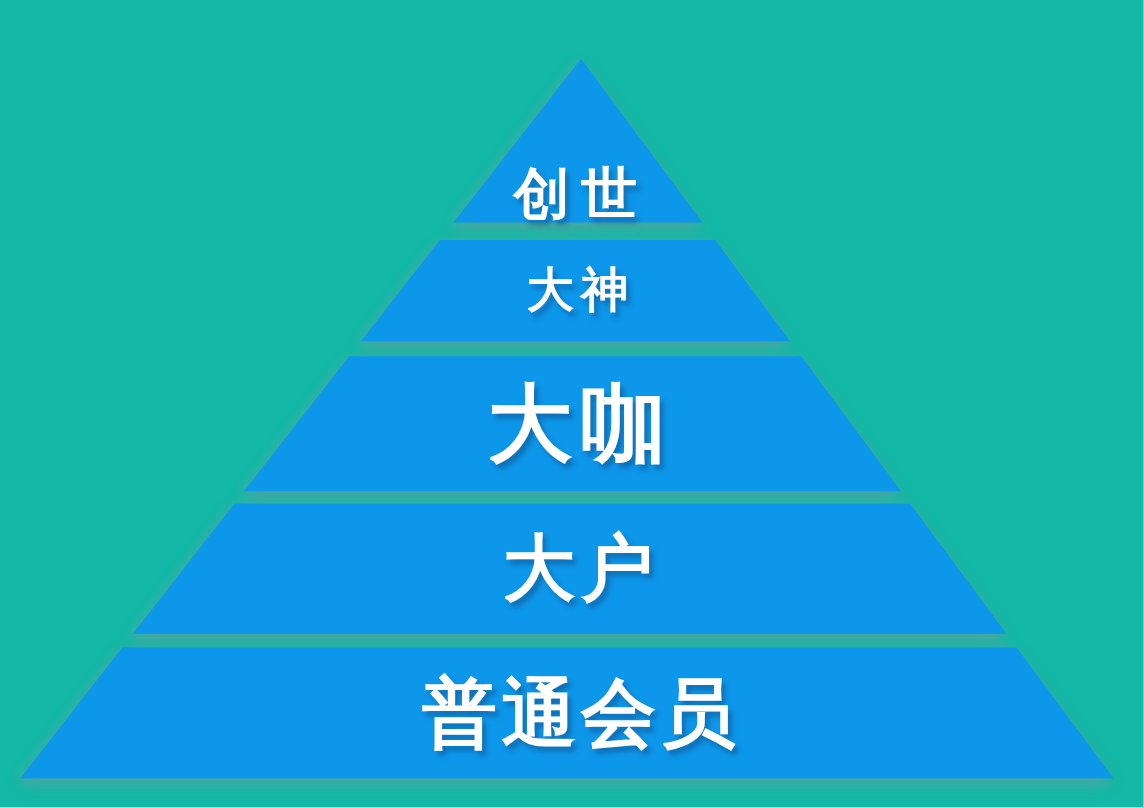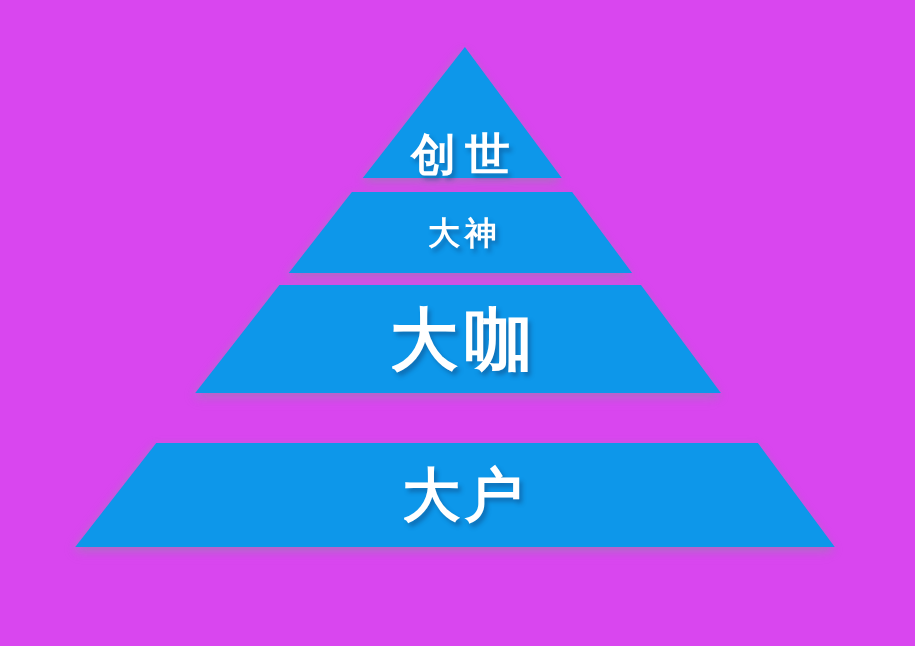--- a/index.html
+++ b/index.html
@@ -32,65 +32,68 @@
   }
   .tier {
     position: absolute;
     left: 0;
     width: 100%;
     background: var(--tier-fill, #0d97ea);
   }
   .tier-0 { top: 0;     height: 131px; }
   .tier-1 { top: 145px; height: 81px;  }
   .tier-2 { top: 238px; height: 108px; }
-  .tier-3 { top: 356px; height: 104px; margin-top: 40px; }
+  .tier-3 { top: 356px; height: 104px; }
   .tier-4 { top: 471px; height: 105px; }
 
   .tier-label {
     position: absolute;
     left: 51.3%;
     top: 50%;
     transform: translate(-50%, -50%);
     color: var(--label-text, #ffffff);
     font-weight: bold;
     line-height: 1;
     white-space: nowrap;
     text-shadow: 3px 4px 4px rgba(15, 65, 120, 0.45);
   }
   
   .tier-0 .tier-label {
     top: auto;
     bottom: 1px;
     transform: translateX(-50%);
   }
   .tier-0 .tier-label { font-size: 45px; letter-spacing: 0.20em; }
-  .tier-1 .tier-label { font-size: 32px; letter-spacing: 0.15em; }
+  .tier-1 .tier-label { font-size: 38px; letter-spacing: 0.15em; }
   .tier-2 .tier-label { font-size: 68px; letter-spacing: 0.10em; }
   .tier-3 .tier-label { font-size: 58px; letter-spacing: 0.08em; }
   .tier-4 .tier-label { font-size: 60px; letter-spacing: 0.06em; }
 </style>
 </head>
 <body>
 
-<div class="stage" style="background: #d946ef;">
+<div class="stage" style="background: #14b8a6;">
   <div class="pyramid-shadow-wrap">
     <div class="pyramid-clip">
 
       <div class="tier tier-0">
         <span class="tier-label">创世</span>
       </div>
 
       <div class="tier tier-1">
         <span class="tier-label">大神</span>
       </div>
 
       <div class="tier tier-2">
         <span class="tier-label">大咖</span>
       </div>
 
       <div class="tier tier-3">
         <span class="tier-label">大户</span>
       </div>
 
+      <div class="tier tier-4">
+        <span class="tier-label">普通会员</span>
+      </div>
 
     </div>
   </div>
 </div>
 
 </body></html>

